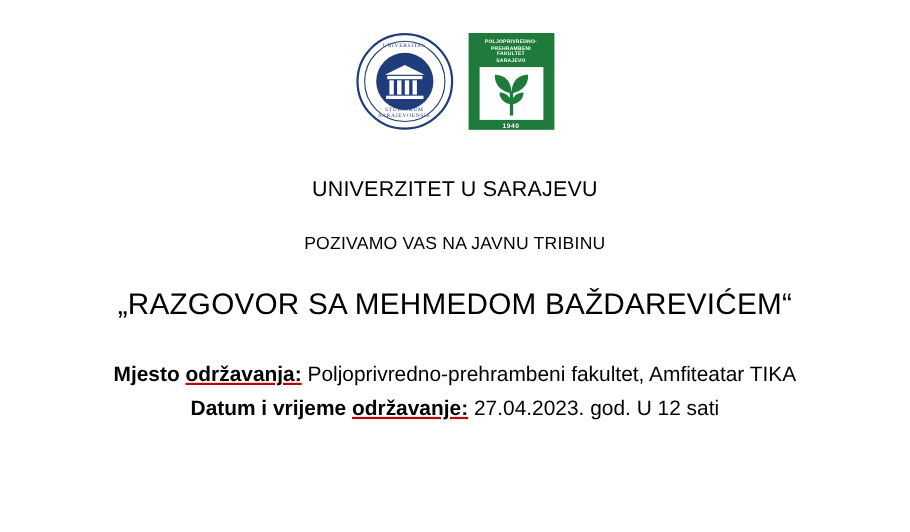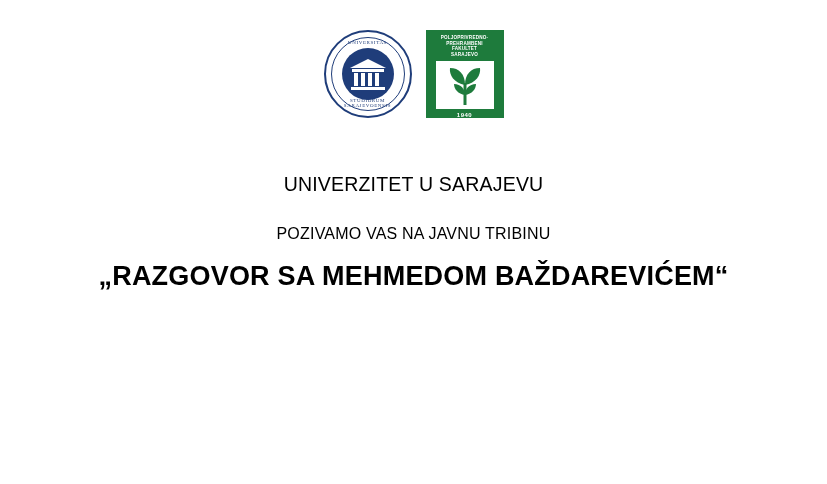--- a/index.html
+++ b/index.html
@@ -109,37 +109,37 @@
     font-weight: bold;
     letter-spacing: 0.5px;
   }
 
   
   .block {
     text-align: center;
     width: 100%;
   }
   .inst {
-    margin-top: 50px;
+    margin-top: 38px;
     font-size: 19.5px;
     line-height: 1.5;
     letter-spacing: 0.2px;
   }
   .inst div { white-space: nowrap; }
 
   .invite {
     margin-top: 26px;
     font-size: 16px;
     letter-spacing: 0.2px;
   }
 
   .headline {
-    margin-top: 18px;
+    margin-top: 30px;
     font-size: 27px;
-    font-weight: bold;
+    font-weight: normal;
     letter-spacing: 0.2px;
   }
 
   .details {
     margin-top: 34px;
     font-size: 19px;
     line-height: 1.6;
   }
   .details .line { white-space: nowrap; }
   .details b { font-weight: bold; }
@@ -194,14 +194,24 @@
   </div>
 
   <div class="block inst">
     <div>UNIVERZITET U SARAJEVU</div>
   </div>
 
   <div class="block invite">POZIVAMO VAS NA JAVNU TRIBINU</div>
 
   <div class="block headline">„RAZGOVOR SA MEHMEDOM BAŽDAREVIĆEM“</div>
 
+  <div class="block details">
+    <div class="line">
+      <b>Mjesto </b><span class="u">održavanja:</span>
+      <span>Poljoprivredno-prehrambeni fakultet, Amfiteatar TIKA</span>
+    </div>
+    <div class="line">
+      <b>Datum i vrijeme </b><span class="u">održavanje:</span>
+      <span>27.04.2023. god. U 12 sati</span>
+    </div>
+  </div>
 
 </div>
 
 </body></html>

